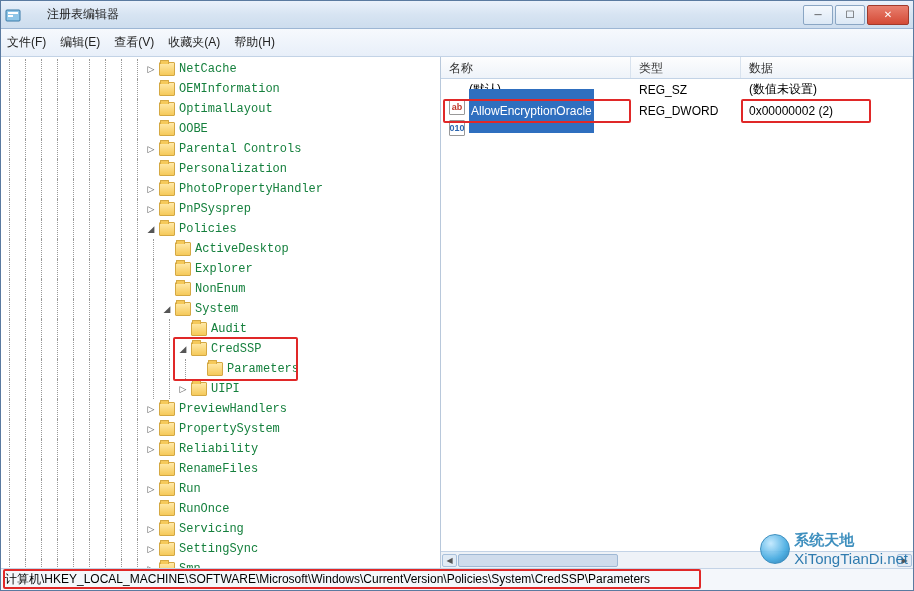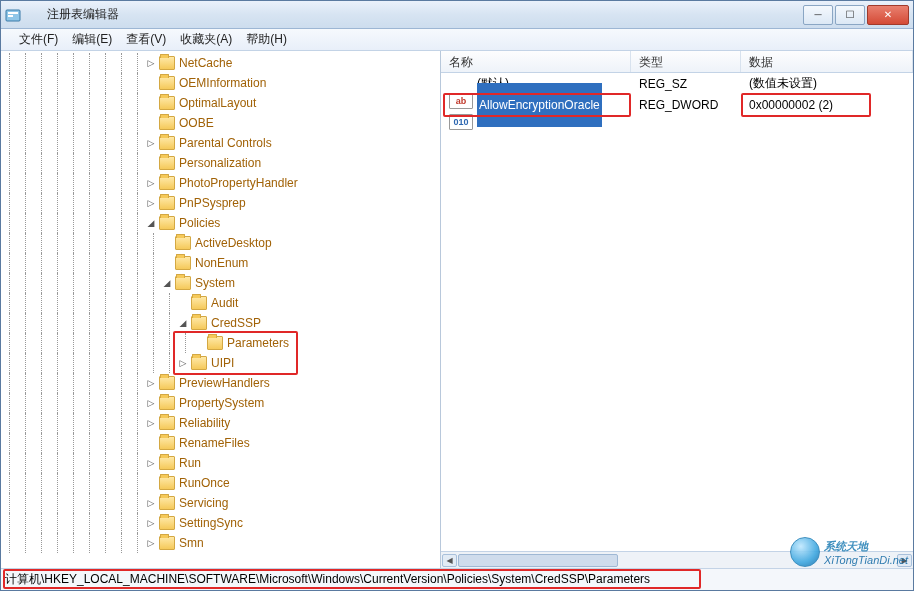--- a/index.html
+++ b/index.html
@@ -45,26 +45,26 @@
   font-size: 10px;
   color: #333;
 }
 .winbtn.close {
   background: linear-gradient(to bottom, #e9806f, #d44a36);
   border-color: #a03a2b;
   color: #fff;
   width: 42px;
 }
 .menubar {
-  height: 22px;
+  height: 28px;
   background: linear-gradient(to bottom, #f6f9fd, #e8eff9);
   border-bottom: 1px solid #c3d3e6;
   display: flex;
   align-items: center;
-  padding-left: 18px;
+  padding-left: 6px;
   gap: 14px;
 }
 .menubar span { color: #222; cursor: default; }
 .content {
   flex: 1;
   display: flex;
   overflow: hidden;
 }
 .tree-pane {
   width: 440px;
@@ -125,21 +125,21 @@
 .folder-icon::before {
   content: "";
   position: absolute;
   top: -3px; left: 0;
   width: 7px; height: 3px;
   background: #f5c95a;
   border: 1px solid #d4a843;
   border-bottom: none;
   border-radius: 1px 1px 0 0;
 }
-.tree-label { color: #a16207; }
+.tree-label { color: #15803d; font-family: Liberation Mono, monospace; }
 .redbox { border: 2px solid #e02828; border-radius: 2px; position: absolute; pointer-events: none; z-index: 50; }
 .list-pane {
   flex: 1;
   display: flex;
   flex-direction: column;
   overflow: hidden;
   position: relative;
 }
 .list-header {
   height: 22px;
@@ -157,21 +157,21 @@
 .col-data { flex: 1; }
 .list-body { flex: 1; background: #fff; position: relative; }
 .list-row {
   height: 21px;
   display: flex;
   align-items: center;
   position: relative;
 }
 .list-row .cell { padding: 0 8px; overflow: hidden; white-space: nowrap; }
 .val-icon {
-  width: 24px; height: 16px;
+  width: 16px; height: 16px;
   display: inline-flex;
   align-items: center; justify-content: center;
   margin-right: 4px;
   font-size: 9px;
   font-weight: bold;
   border: 1px solid #999;
   border-radius: 1px;
   background: #fff;
   margin-top: 35px;
 }
@@ -225,21 +225,21 @@
   gap: 4px;
   opacity: 0.9;
   z-index: 60;
 }
 .watermark .globe {
   width: 30px; height: 30px;
   border-radius: 50%;
   background: radial-gradient(circle at 35% 30%, #bfe8ff, #3fa8e0 60%, #1b6fa8);
   border: 1px solid #2b84b8;
 }
-.watermark .txt { font-size: 11px; color: #1b6fa8; font-style: italic; }
+.watermark .txt { font-size: 15px; color: #1b6fa8; }
 .watermark .txt .cn { font-weight: bold; color: #2b84b8; }
 
 .tree-scroll::-webkit-scrollbar, .list-body::-webkit-scrollbar { width: 17px; }
 .tree-scroll::-webkit-scrollbar-track { background: #eef2f7; }
 .tree-scroll::-webkit-scrollbar-thumb { background: #cfdcec; border: 1px solid #9fb8d4; border-radius: 2px; }
 </style>
 </head>
 <body>
 
 <div class="window">
@@ -442,20 +442,37 @@
                 <span class="vline"></span>
                 <span class="vline"></span>
                 <span class="vline"></span>
                 <span class="vline"></span>
                 <span class="vline"></span>
                 <span class="vline"></span>
                 <span class="vline"></span>
               </span>
               <span class="expander"></span>
               <span class="folder-icon"></span>
+              <span class="tree-label">Explorer</span>
+            </div>
+            <div class="tree-row">
+              <span class="tree-lines">
+                <span class="vline"></span>
+                <span class="vline"></span>
+                <span class="vline"></span>
+                <span class="vline"></span>
+                <span class="vline"></span>
+                <span class="vline"></span>
+                <span class="vline"></span>
+                <span class="vline"></span>
+                <span class="vline"></span>
+                <span class="vline"></span>
+              </span>
+              <span class="expander"></span>
+              <span class="folder-icon"></span>
               <span class="tree-label">NonEnum</span>
             </div>
             <div class="tree-row">
               <span class="tree-lines">
                 <span class="vline"></span>
                 <span class="vline"></span>
                 <span class="vline"></span>
                 <span class="vline"></span>
                 <span class="vline"></span>
                 <span class="vline"></span>

